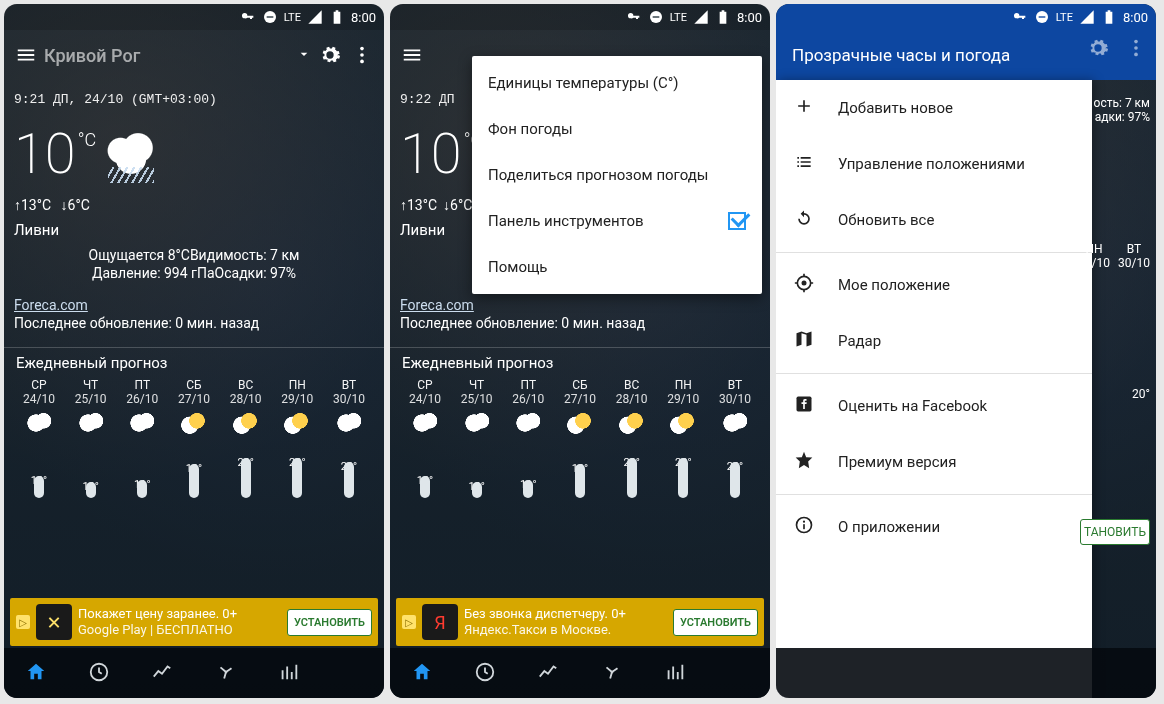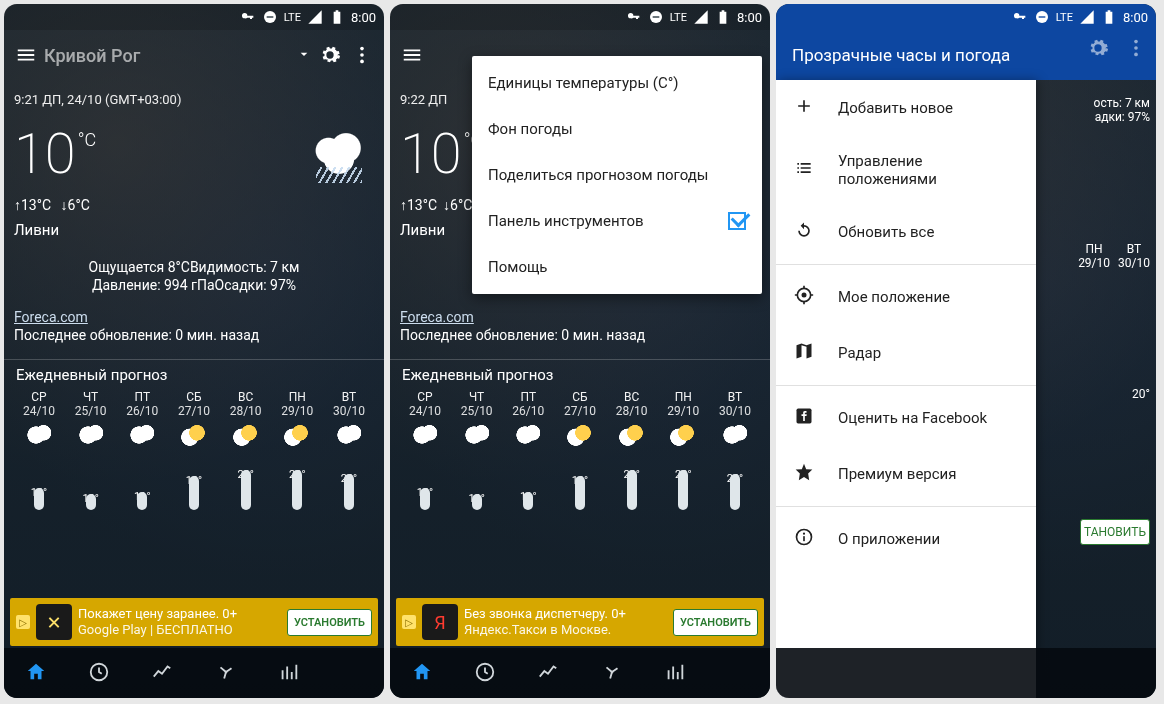--- a/index.html
+++ b/index.html
@@ -48,37 +48,37 @@
     gap:4px;
   }
   .toolbar .title { flex:1; font-size:18px; font-weight:500; color:rgba(255,255,255,.6); }
   .burger, .gear, .dots {
     width:28px; height:28px; display:flex; align-items:center; justify-content:center;
   }
   .burger svg, .gear svg, .dots svg { width:22px; height:22px; fill:#fff; }
   .dropdown-arrow svg { width:16px; height:16px; fill:#fff;}
   
   .content { padding: 8px 10px 0 10px; }
-  .ts { font-size:13px; color:#eee; margin:4px 0 14px 0;}
-  .temp-row { display:flex; align-items:flex-start; justify-content:space-between; }
+  .ts { font-size:13px; color:#eee; margin:4px 0 14px 0;font-family:Liberation Mono, monospace;}
+  .temp-row { display:flex; align-items:flex-start; }
   .temp-big { font-size:56px; font-weight:200; display:flex; }
   .deg { font-size:18px; font-weight:300; margin-top:8px; margin-left:2px; }
   .cloud { width:70px; height:54px; position:relative; margin-top:8px;}
   .cloud::before{
     content:""; position:absolute; inset:0;
     background: radial-gradient(circle at 35% 40%,#fff 22%,transparent 24%),
                 radial-gradient(circle at 60% 35%,#fff 26%,transparent 28%),
                 radial-gradient(circle at 50% 55%,#fff 32%,transparent 34%);
   }
   .cloud.rain::after{
     content:""; position:absolute; left:12px; top:38px; width:46px; height:16px;
     background: repeating-linear-gradient(-60deg,rgba(200,220,240,.9) 0 2px,transparent 2px 6px);
   }
   .hilo { font-size:14px; margin:10px 0 8px 0; }
-  .cond { font-size:15px; margin-bottom:20px;}
+  .cond { font-size:15px; margin-bottom:8px;}
   .row2 { display:flex; justify-content:center; font-size:14px; margin-bottom:2px;}
   .link { text-decoration:underline; color:#cde; font-size:14px; margin-top:16px; display:block;}
   .lastupd { font-size:14px; margin-top:2px; }
   .sep { border:none; border-top:1px solid rgba(255,255,255,.2); margin:16px -10px 6px -10px;}
   .fc-title { font-size:15px; margin:2px 0 6px 2px;}
   .fc-row { display:flex; justify-content:space-between; padding:0 2px;}
   .fc-day { width:46px; text-align:center; font-size:12px;}
   .fc-dname { opacity:.95; }
   .fc-date { opacity:.85; }
   .fc-ico { position:relative; width:30px; height:22px; margin:6px auto 4px auto;}
@@ -132,21 +132,21 @@
     padding:14px 16px; font-size:15px; display:flex; align-items:center; justify-content:space-between;
   }
   .chk{ width:18px;height:18px;border:2px solid #2196f3; position:relative;}
   .chk::after{content:"";position:absolute;left:2px;top:-2px;width:14px;height:8px;border-left:3px solid #2196f3;border-bottom:3px solid #2196f3;transform:rotate(-45deg);}
   
   .drawer-hdr{
     background:#0d47a1; height:50px; display:flex; align-items:center;
     padding:0 16px; font-size:17px; color:#fff; font-weight:400;
   }
   .drawer{
-    position:absolute; top:76px; left:0; width:260px; bottom:0; background:#fff;
+    position:absolute; top:76px; left:0; width:316px; bottom:0; background:#fff;
     color:#222; box-shadow:2px 0 10px rgba(0,0,0,.35);
   }
   .d-item{
     display:flex; align-items:center; gap:24px;
     padding:16px 18px; font-size:15px;
   }
   .d-item svg{width:20px;height:20px;fill:#222;}
   .d-sep{ border-top:1px solid #e0e0e0; margin:4px 0;}
   
   .p3 .peek{ position:absolute; right:0; top:76px; bottom:0; width:80px;

